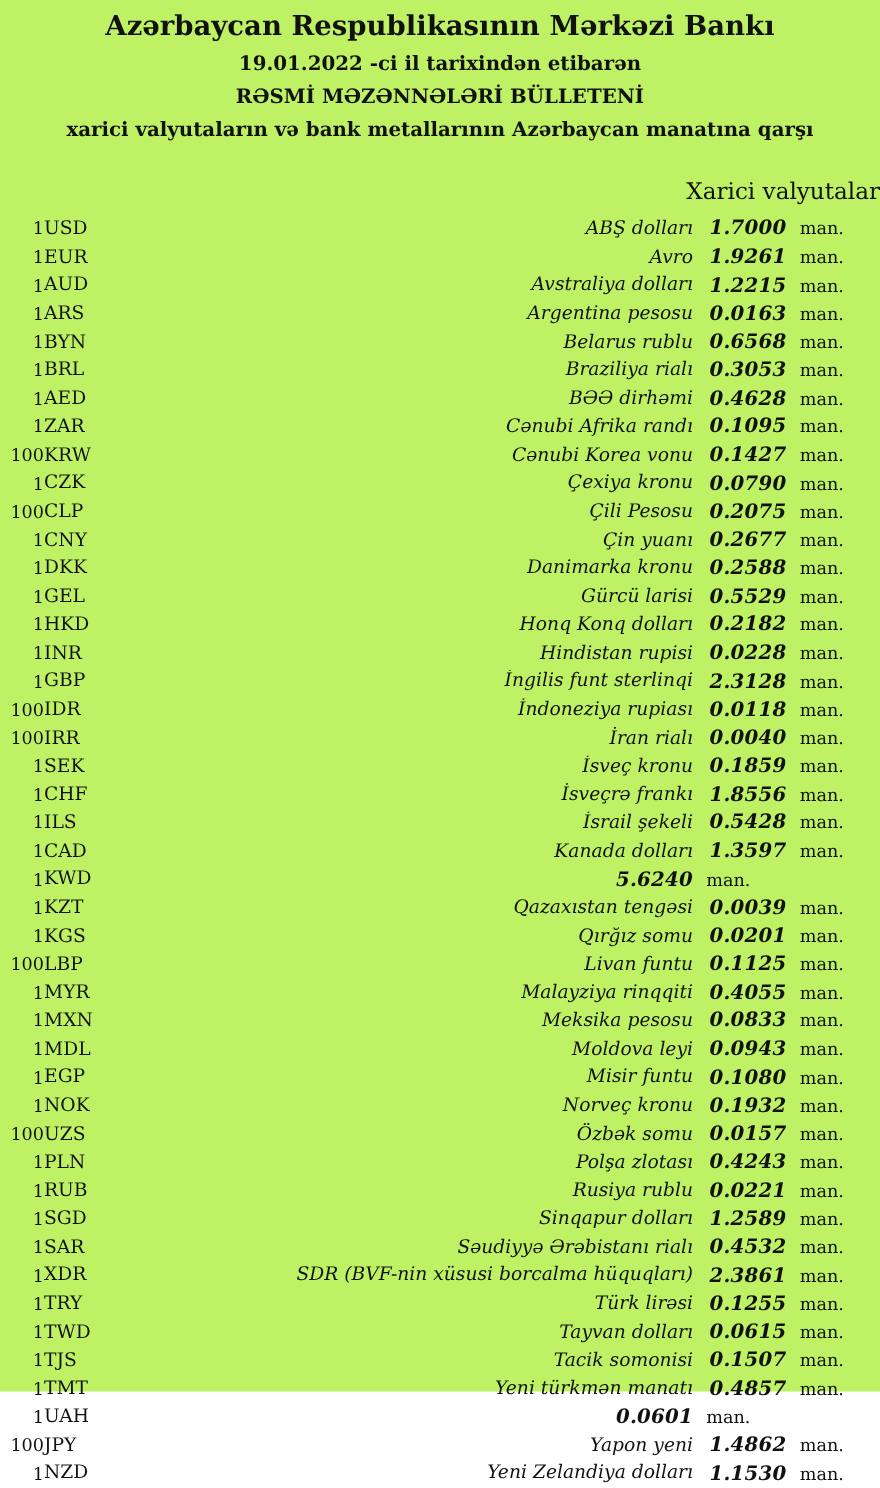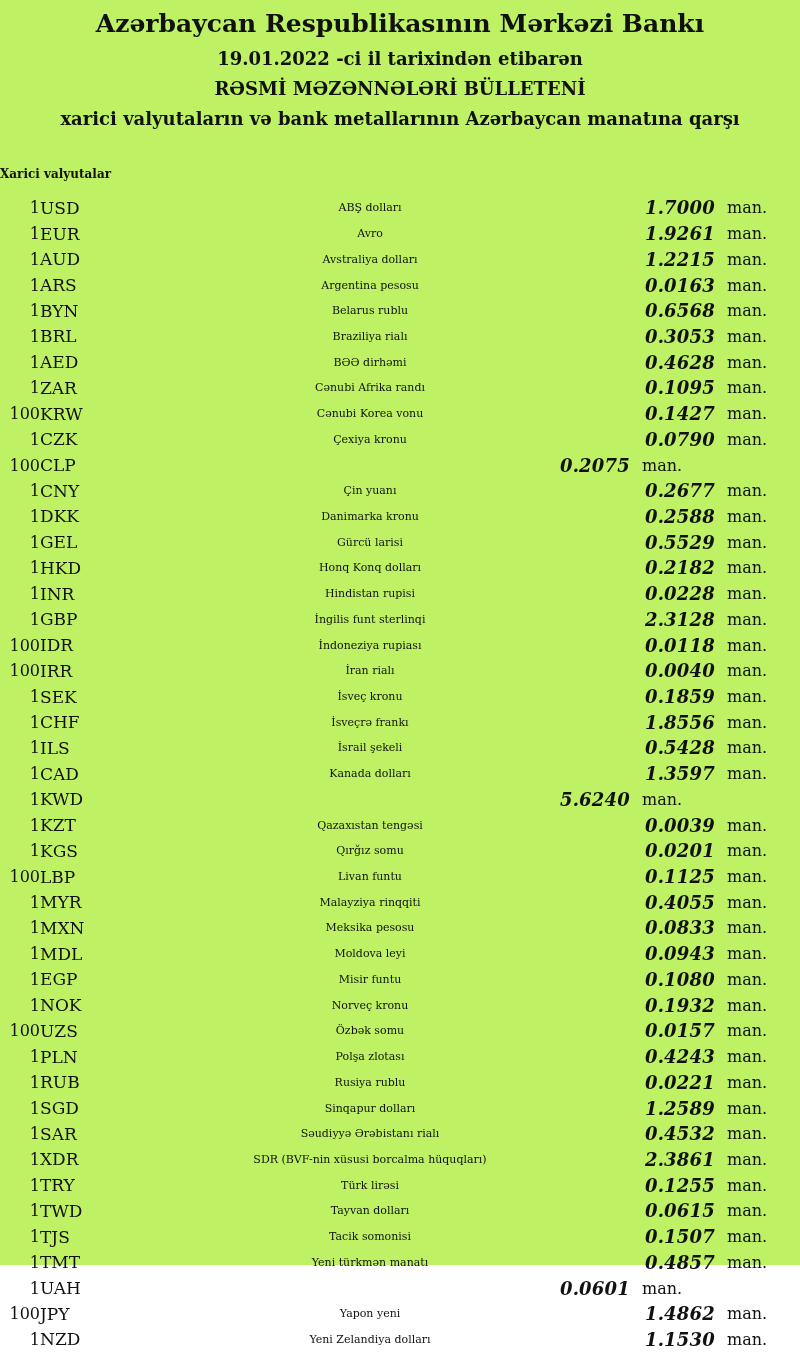--- a/index.html
+++ b/index.html
@@ -21,38 +21,38 @@
     font-weight: bold;
     line-height: 32px;
   }
   .hline {
     font-size: 18px;
     font-weight: bold;
     line-height: 22px;
     margin-top: 8px;
   }
   .section-title {
-    text-align: left;
-    font-size: 12px;
-    font-weight: bold;
+    text-align: right;
+    font-size: 21px;
+    font-weight: normal;
     line-height: 23px;
     margin-top: 33px;
   }
 
   .table { margin-top: 9px; }
   .row {
     display: grid;
     grid-template-columns: 40px 70px 1fr 85px 55px;
     align-items: center;
     height: 25.73px;
     padding-right: 30px;
   }
   .qty  { text-align: right;  font-size: 16px; }
   .code { text-align: left; font-size: 17px; }
-  .name { text-align: center;   font-size: 11px; white-space: nowrap; overflow: hidden; }
+  .name { text-align: right;   font-size: 17px; white-space: nowrap; overflow: hidden; font-style: italic; }
   .rate { text-align: right;  font-size: 18px; font-weight: bold; font-style: italic; letter-spacing: 0.2px; }
   .man  { text-align: left;   font-size: 16px; padding-left: 12px; }
 </style>
 </head>
 <body>
 
 <div class="page">
 
   <div class="header">
     <div class="title">Azərbaycan Respublikasının Mərkəzi Bankı</div>
@@ -130,20 +130,21 @@
       <div class="row">
         <span class="qty">1</span>
         <span class="code">CZK</span>
         <span class="name">Çexiya kronu</span>
         <span class="rate">0.0790</span>
         <span class="man">man.</span>
       </div>
       <div class="row">
         <span class="qty">100</span>
         <span class="code">CLP</span>
+        <span class="name">Çili Pesosu</span>
         <span class="rate">0.2075</span>
         <span class="man">man.</span>
       </div>
       <div class="row">
         <span class="qty">1</span>
         <span class="code">CNY</span>
         <span class="name">Çin yuanı</span>
         <span class="rate">0.2677</span>
         <span class="man">man.</span>
       </div>

